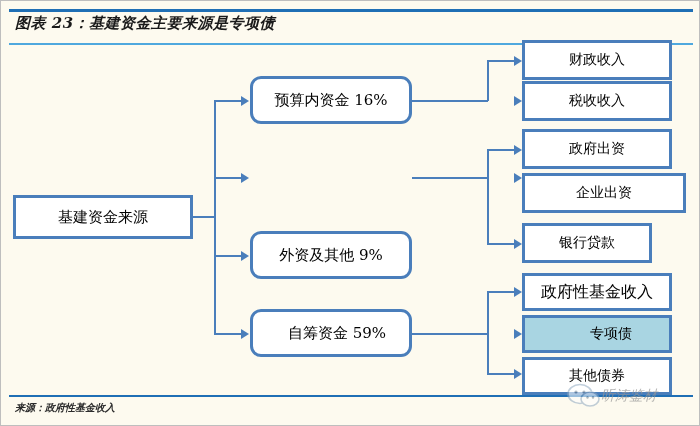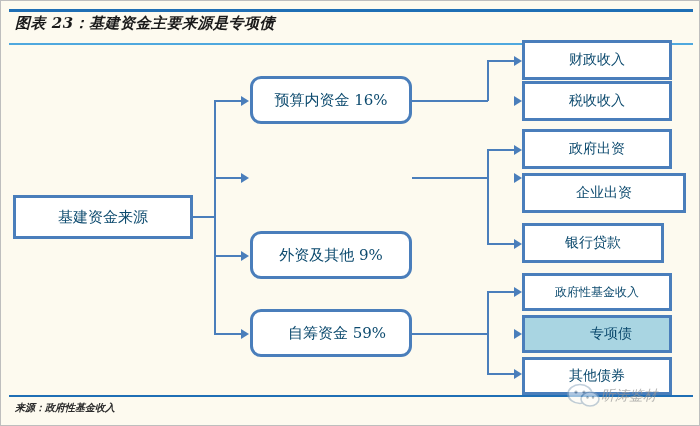--- a/index.html
+++ b/index.html
@@ -70,29 +70,29 @@
   }
   
   .node {
     position: absolute;
     box-sizing: border-box;
     background: #FFFFFF;
     border: 3px solid #4A7EBB;
     display: flex;
     align-items: center;
     justify-content: center;
-    color: #0c4a6e;
+    color: #000000;
     font-family: "DejaVu Serif", "Liberation Serif", serif;
     white-space: nowrap;
     z-index: 3;
   }
   .node.root     { font-size: 15px; }
   .node.level2   { font-size: 15px; border-radius: 11px; }
   .node.level3   { font-size: 14px; }
-  .node.small    { font-size: 12px; }
+  .node.small    { font-size: 16px; }
   .node.highlight { background: #A9D5E2; }
 
   
   .line-h {
     position: absolute;
     height: 2px;
     background: #4A7EBB;
     z-index: 1;
   }
   .line-v {
@@ -180,21 +180,21 @@
   <div class="line-h" style="left:411px; top:176px; width:76px;"></div>
   <div class="line-v" style="left:486px; top:148px; height:96px;"></div>
   <div class="line-h" style="left:486px; top:148px; width:28px;"></div>
   <div class="arrow" style="left:513px; top:144px;"></div>
   <div class="arrow" style="left:513px; top:172px;"></div>
   <div class="line-h" style="left:486px; top:242px; width:28px;"></div>
   <div class="arrow" style="left:513px; top:238px;"></div>
 
   <div class="node level3" style="left:521px; top:128px; width:150px; height:40px;">政府出资</div>
   <div class="node level3" style="left:521px; top:172px; width:164px; height:40px;">企业出资</div>
-  <div class="node level3" style="left:521px; top:222px; width:142px; height:40px;">银行贷款</div>
+  <div class="node level3" style="left:521px; top:222px; width:130px; height:40px;">银行贷款</div>
 
   <div class="line-h" style="left:411px; top:332px; width:76px;"></div>
   <div class="line-v" style="left:486px; top:290px; height:84px;"></div>
   <div class="line-h" style="left:486px; top:290px; width:28px;"></div>
   <div class="arrow" style="left:513px; top:286px;"></div>
   <div class="arrow" style="left:513px; top:328px;"></div>
   <div class="line-h" style="left:486px; top:372px; width:28px;"></div>
   <div class="arrow" style="left:513px; top:368px;"></div>
 
   <div class="node small" style="left:521px; top:272px; width:150px; height:38px;">政府性基金收入</div>

